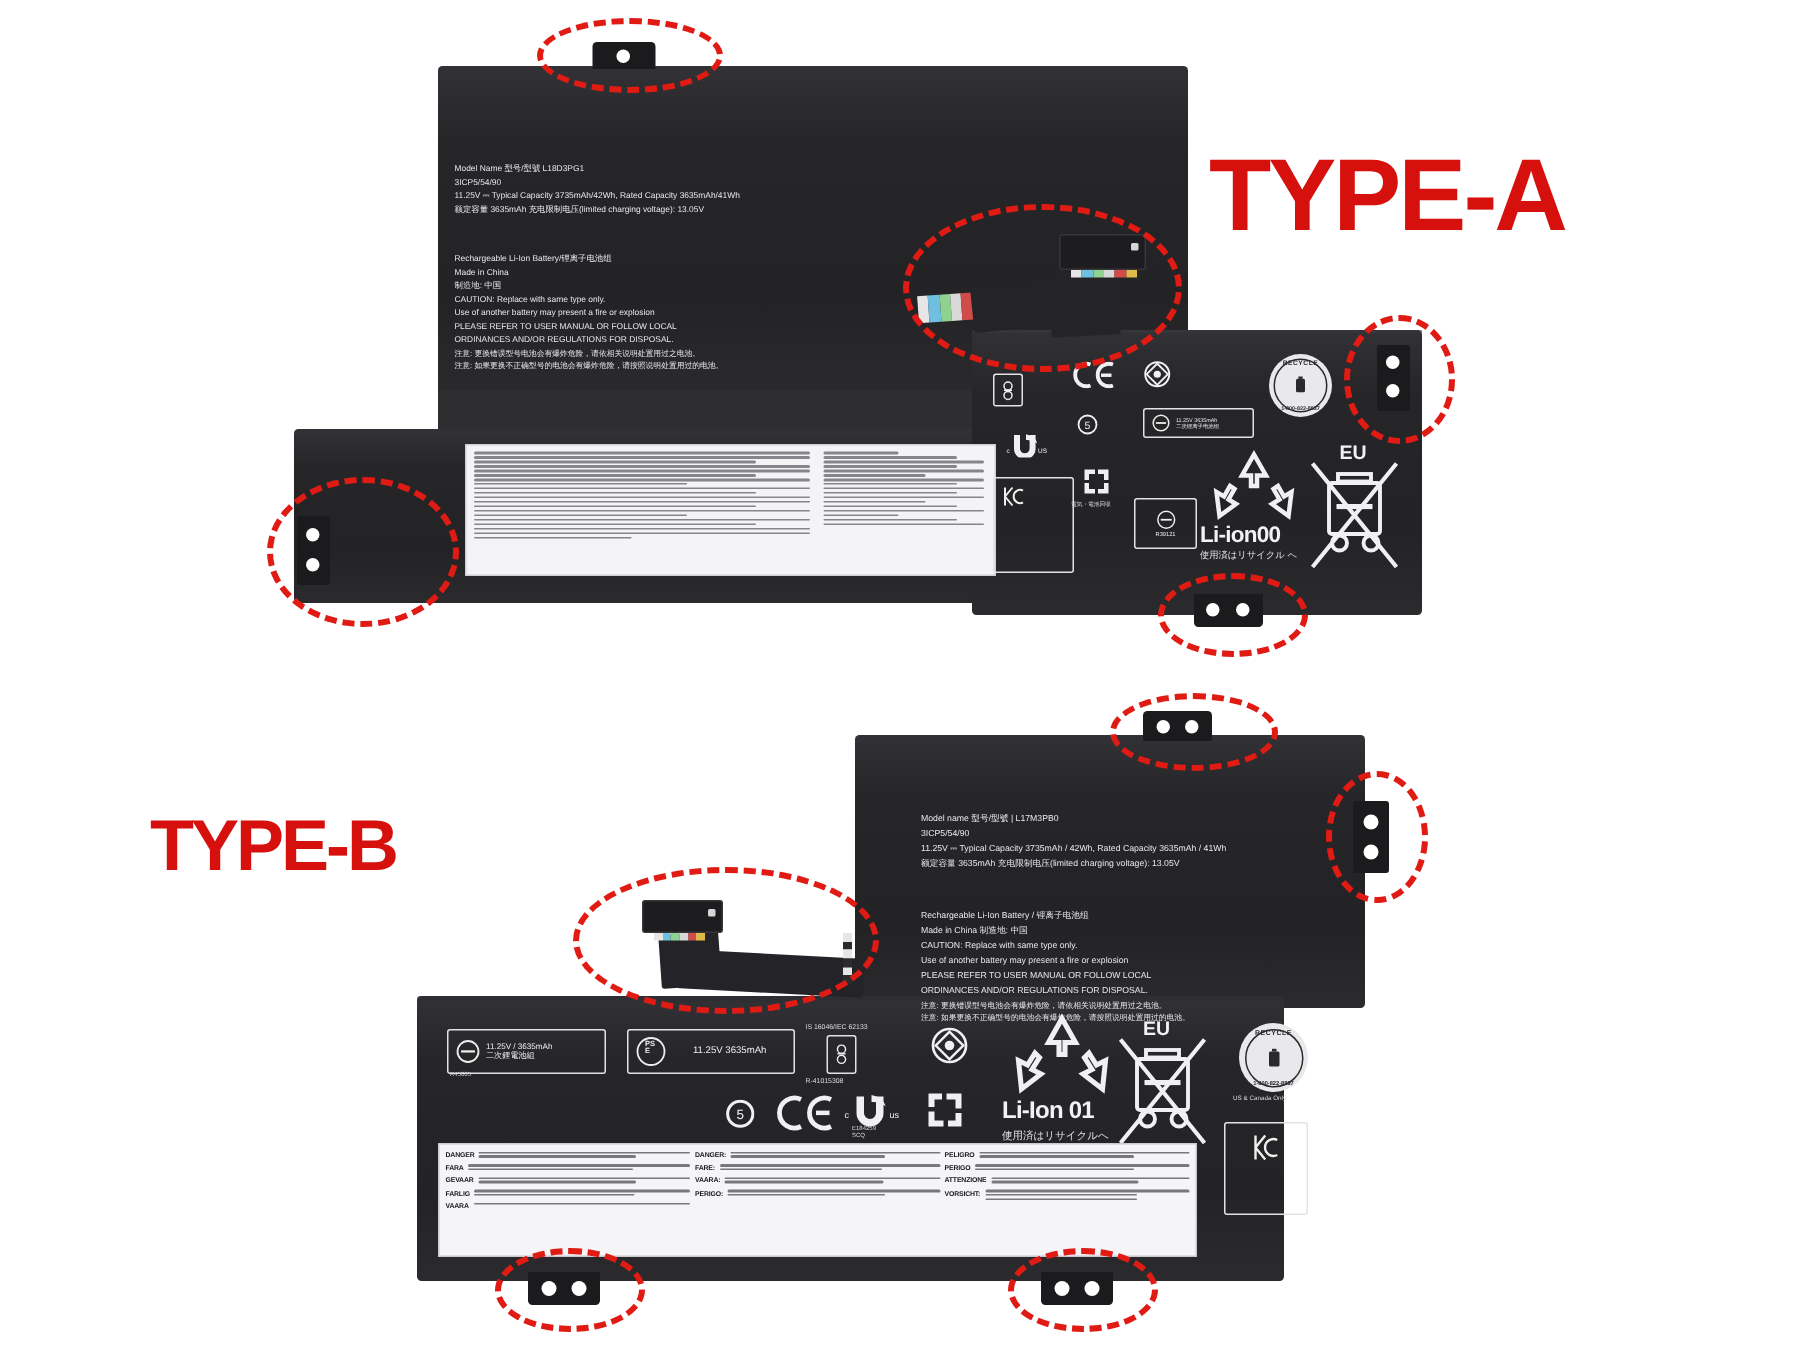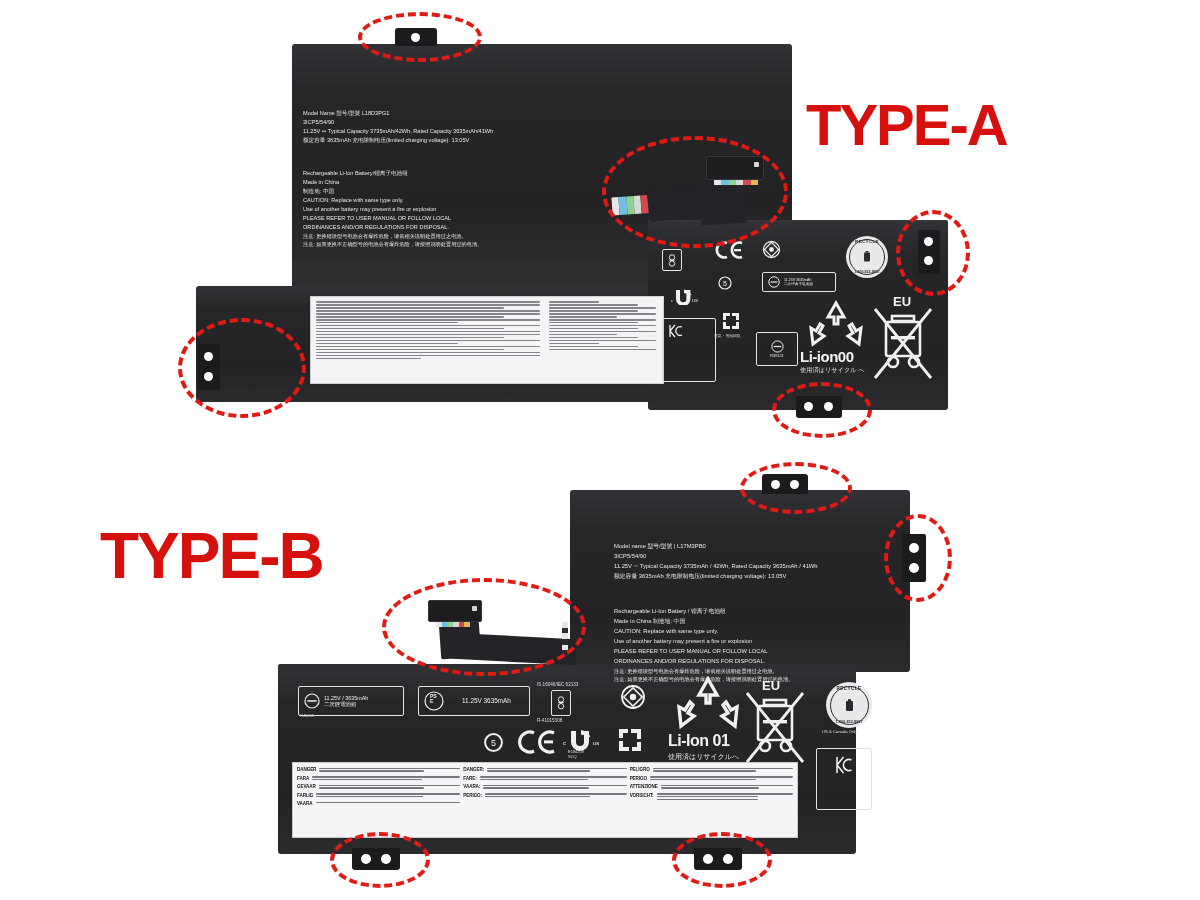--- a/index.html
+++ b/index.html
@@ -9,22 +9,22 @@
     position:relative;overflow:hidden;
   }
   .stage{position:absolute;inset:0;}
 
   
   .typeword{
     position:absolute;color:#d6100c;font-weight:bold;
     font-family:"Liberation Sans",sans-serif;
     letter-spacing:-2px;line-height:1;white-space:nowrap;
   }
-  #type-a-label{left:806px;top:96px;font-size:58px;}
-  #type-b-label{left:100px;top:524px;font-size:64px;}
+  #type-a-label{left:806px;top:96px;font-size:68px;}
+  #type-b-label{left:100px;top:541px;font-size:48px;}
 
   
   .cell{position:absolute;background:#272729;border-radius:3px;}
   .cell.lighter{background:#2e2e31;}
   .cell.shine{
     background:linear-gradient(180deg,#323236 0%,#262629 22%,#232326 70%,#2b2b2e 100%);
   }
   .bevel{position:absolute;background:#3a3a3e;}
 
   

